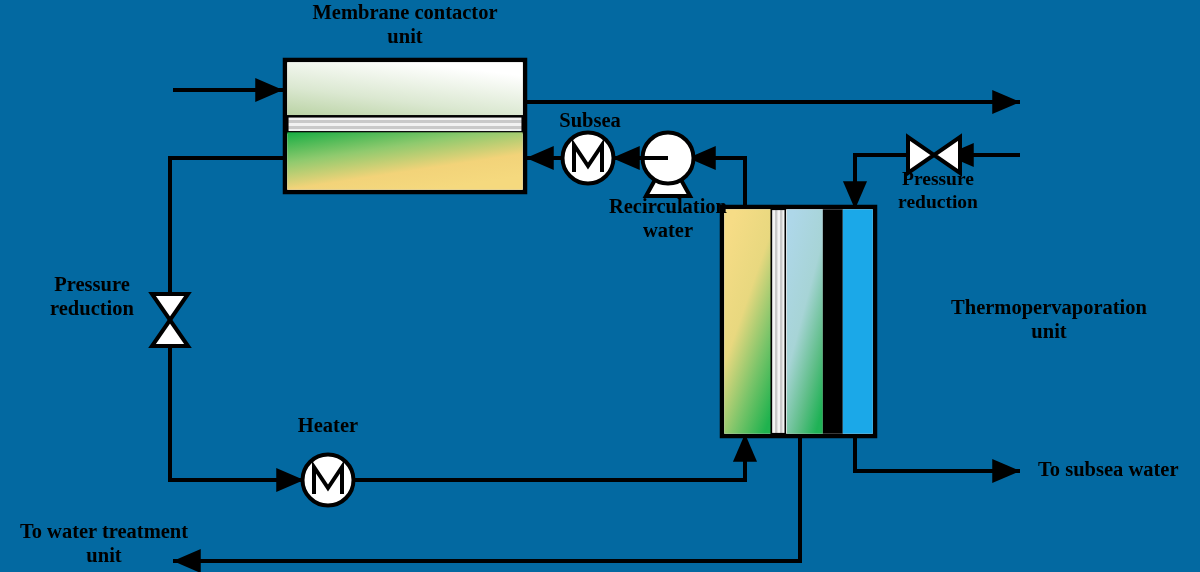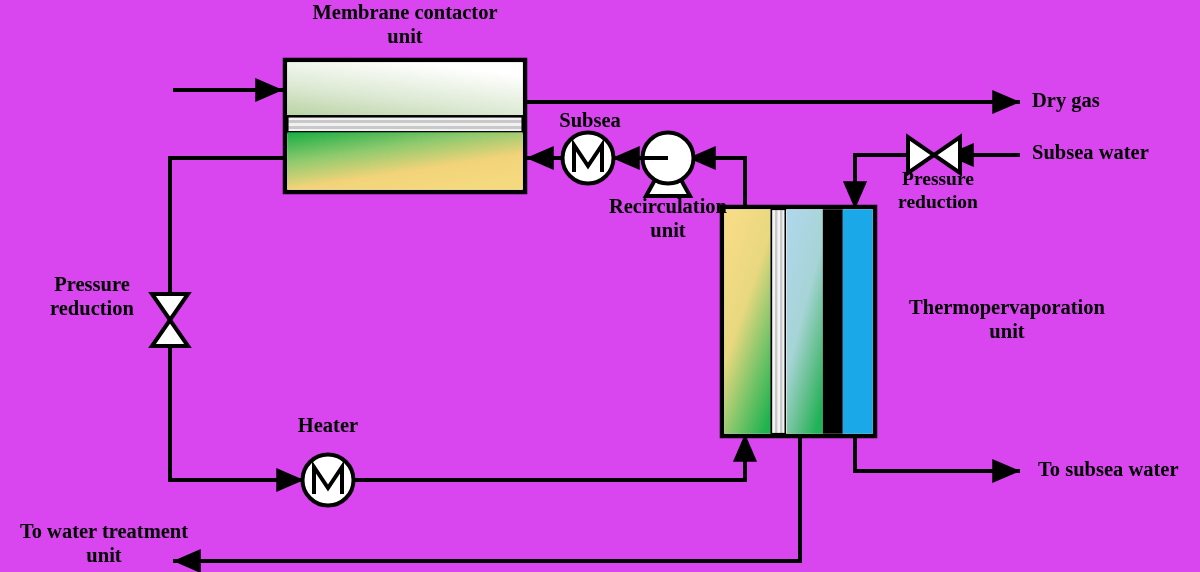--- a/index.html
+++ b/index.html
@@ -5,21 +5,21 @@
 <style>
   html, body {
     margin: 0;
     padding: 0;
     background: #ffffff;
   }
   #canvas {
     position: relative;
     width: 1200px;
     height: 572px;
-    background: #d946ef;
+    background: #0369a1;
     font-family: "Liberation Serif", "DejaVu Serif", serif;
     overflow: hidden;
   }
   #svg-layer {
     position: absolute;
     left: 0;
     top: 0;
     width: 1200px;
     height: 572px;
   }
@@ -155,33 +155,31 @@
       <path d="M 908 137 L 908 173 L 934 155 z" fill="#ffffff" stroke="#000000" stroke-width="4" stroke-linejoin="miter"></path>
       <path d="M 960 137 L 960 173 L 934 155 z" fill="#ffffff" stroke="#000000" stroke-width="4" stroke-linejoin="miter"></path>
     </g>
   </svg>
 
   <div class="lbl lbl-20 ta-center" style="left:278px; top:0px; width:254px;">Membrane contactor
 unit</div>
 
 
 
-  <div class="lbl lbl-20 ta-left" style="left:1032px; top:88px; width:160px;">Dry gas</div>
 
-  <div class="lbl lbl-20 ta-left" style="left:1032px; top:140px; width:168px;">Subsea water</div>
 
   <div class="lbl lbl-19 ta-center" style="left:873px; top:167px; width:130px;">Pressure
 reduction</div>
 
   <div class="lbl lbl-20 ta-center" style="left:551px; top:108px; width:78px;">Subsea</div>
 
   <div class="lbl lbl-20 ta-center" style="left:583px; top:194px; width:170px;">Recirculation
-unit</div>
+water</div>
 
-  <div class="lbl lbl-20 ta-center" style="left:898px; top:295px; width:218px;">Thermopervaporation
+  <div class="lbl lbl-20 ta-center" style="left:940px; top:295px; width:218px;">Thermopervaporation
 unit</div>
 
   <div class="lbl lbl-20 ta-center" style="left:28px; top:272px; width:128px;">Pressure
 reduction</div>
 
   <div class="lbl lbl-20 ta-center" style="left:272px; top:413px; width:112px;">Heater</div>
 
   <div class="lbl lbl-20 ta-left" style="left:1038px; top:457px; width:168px;">To subsea water</div>
 
   <div class="lbl lbl-20 ta-center" style="left:0px; top:519px; width:208px;">To water treatment

